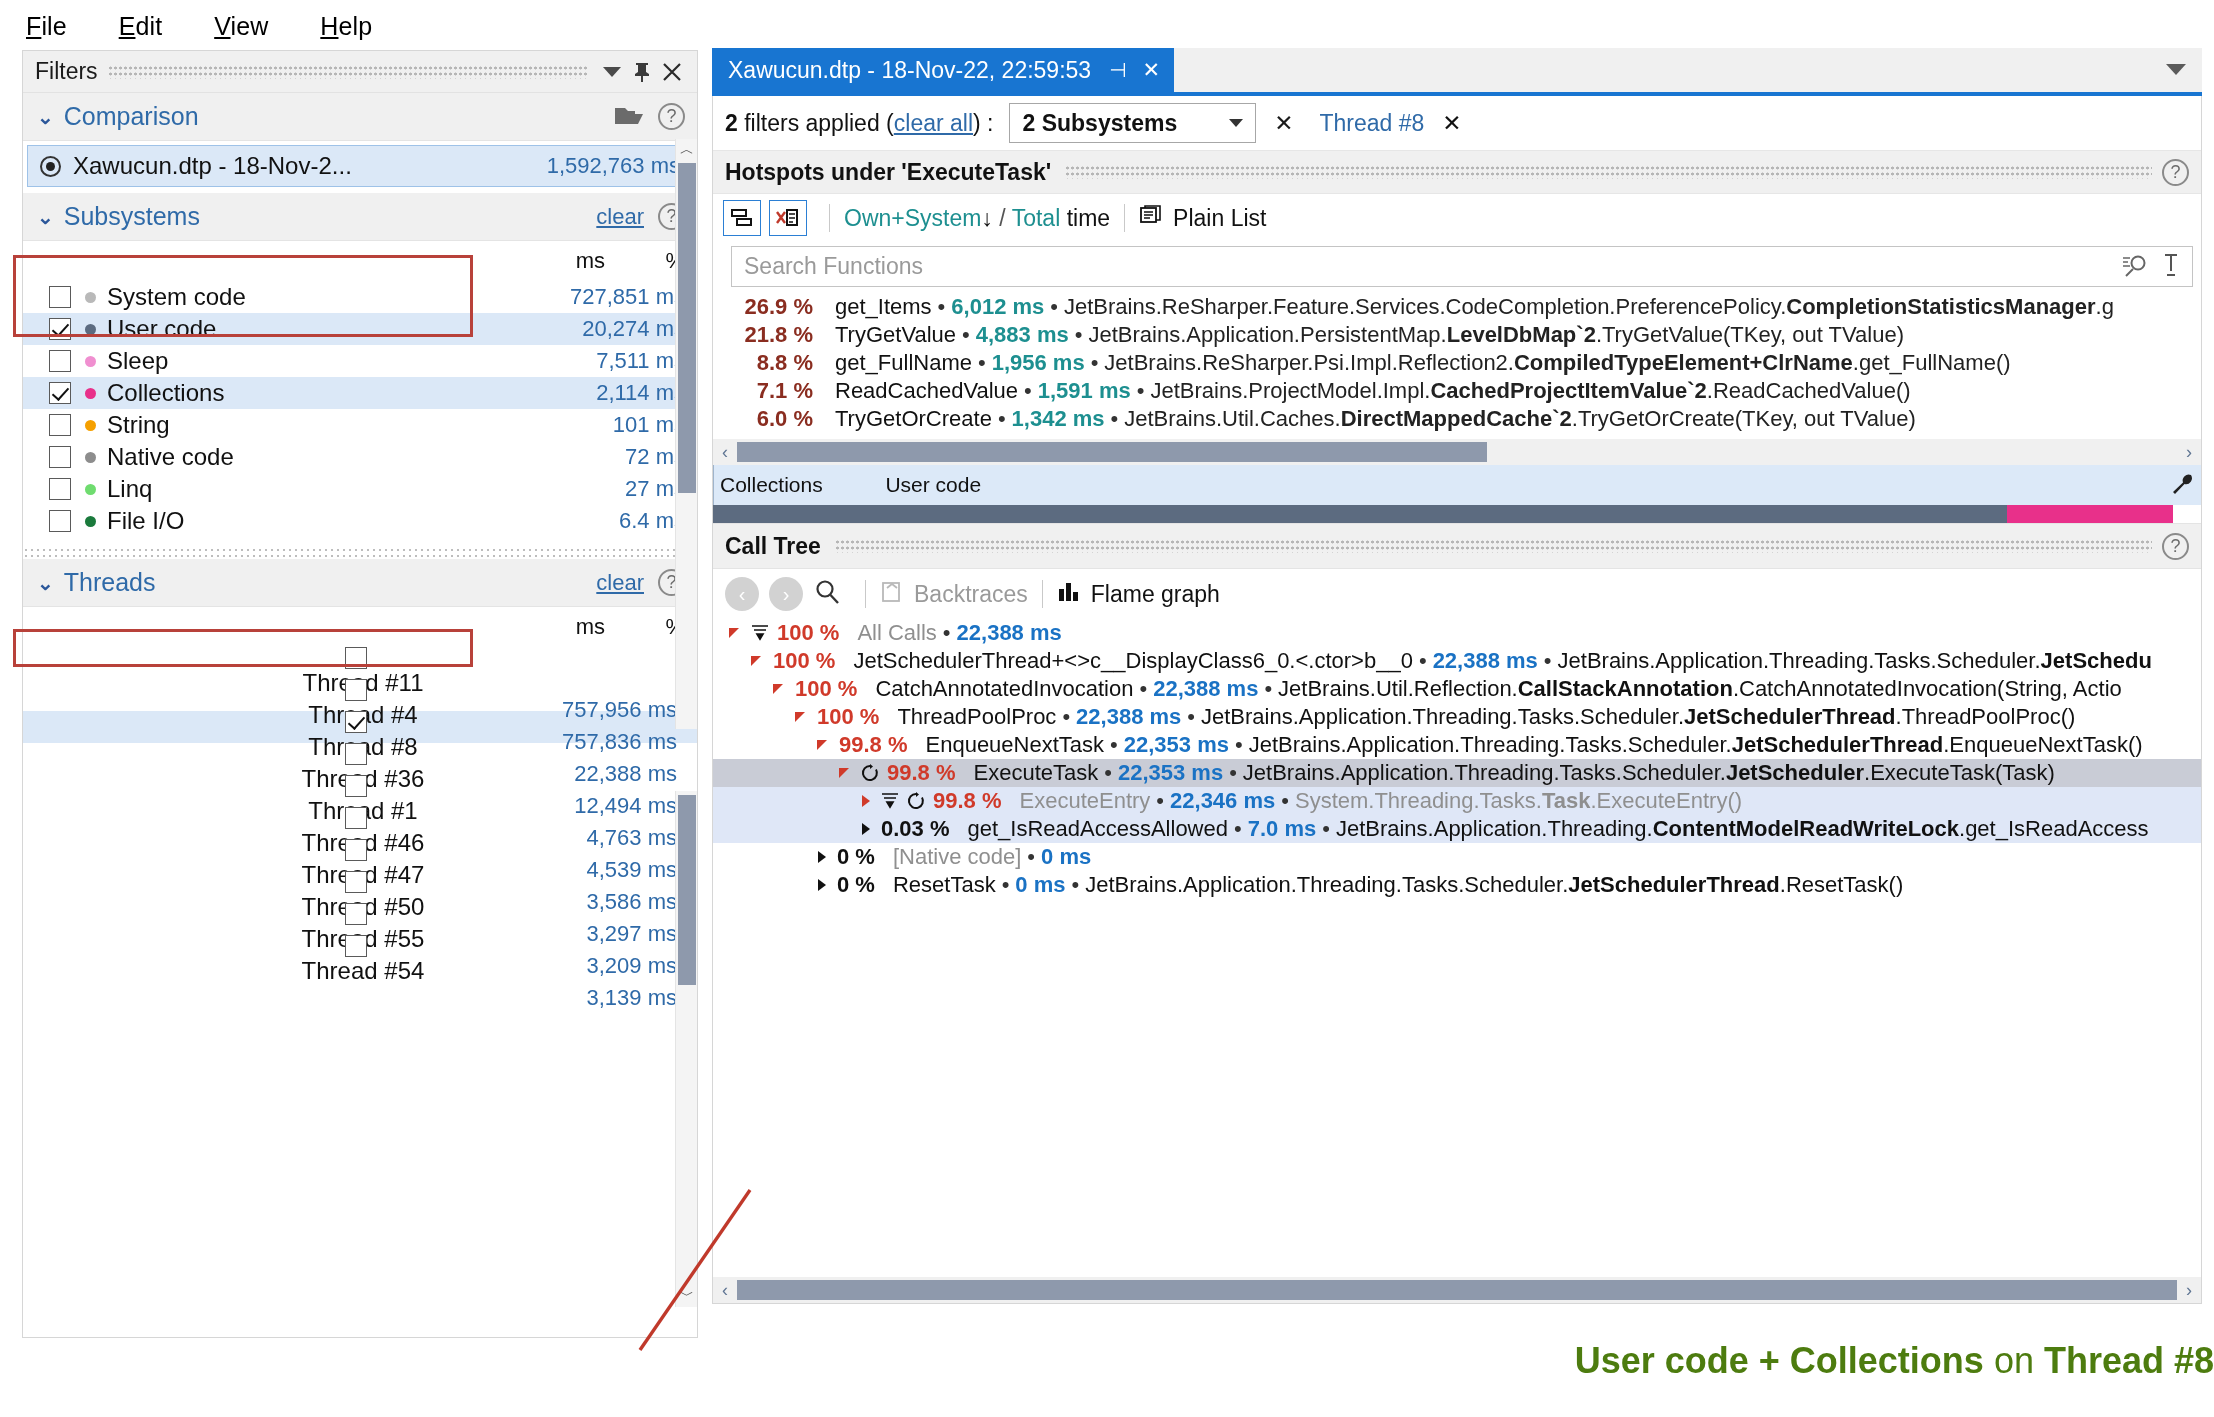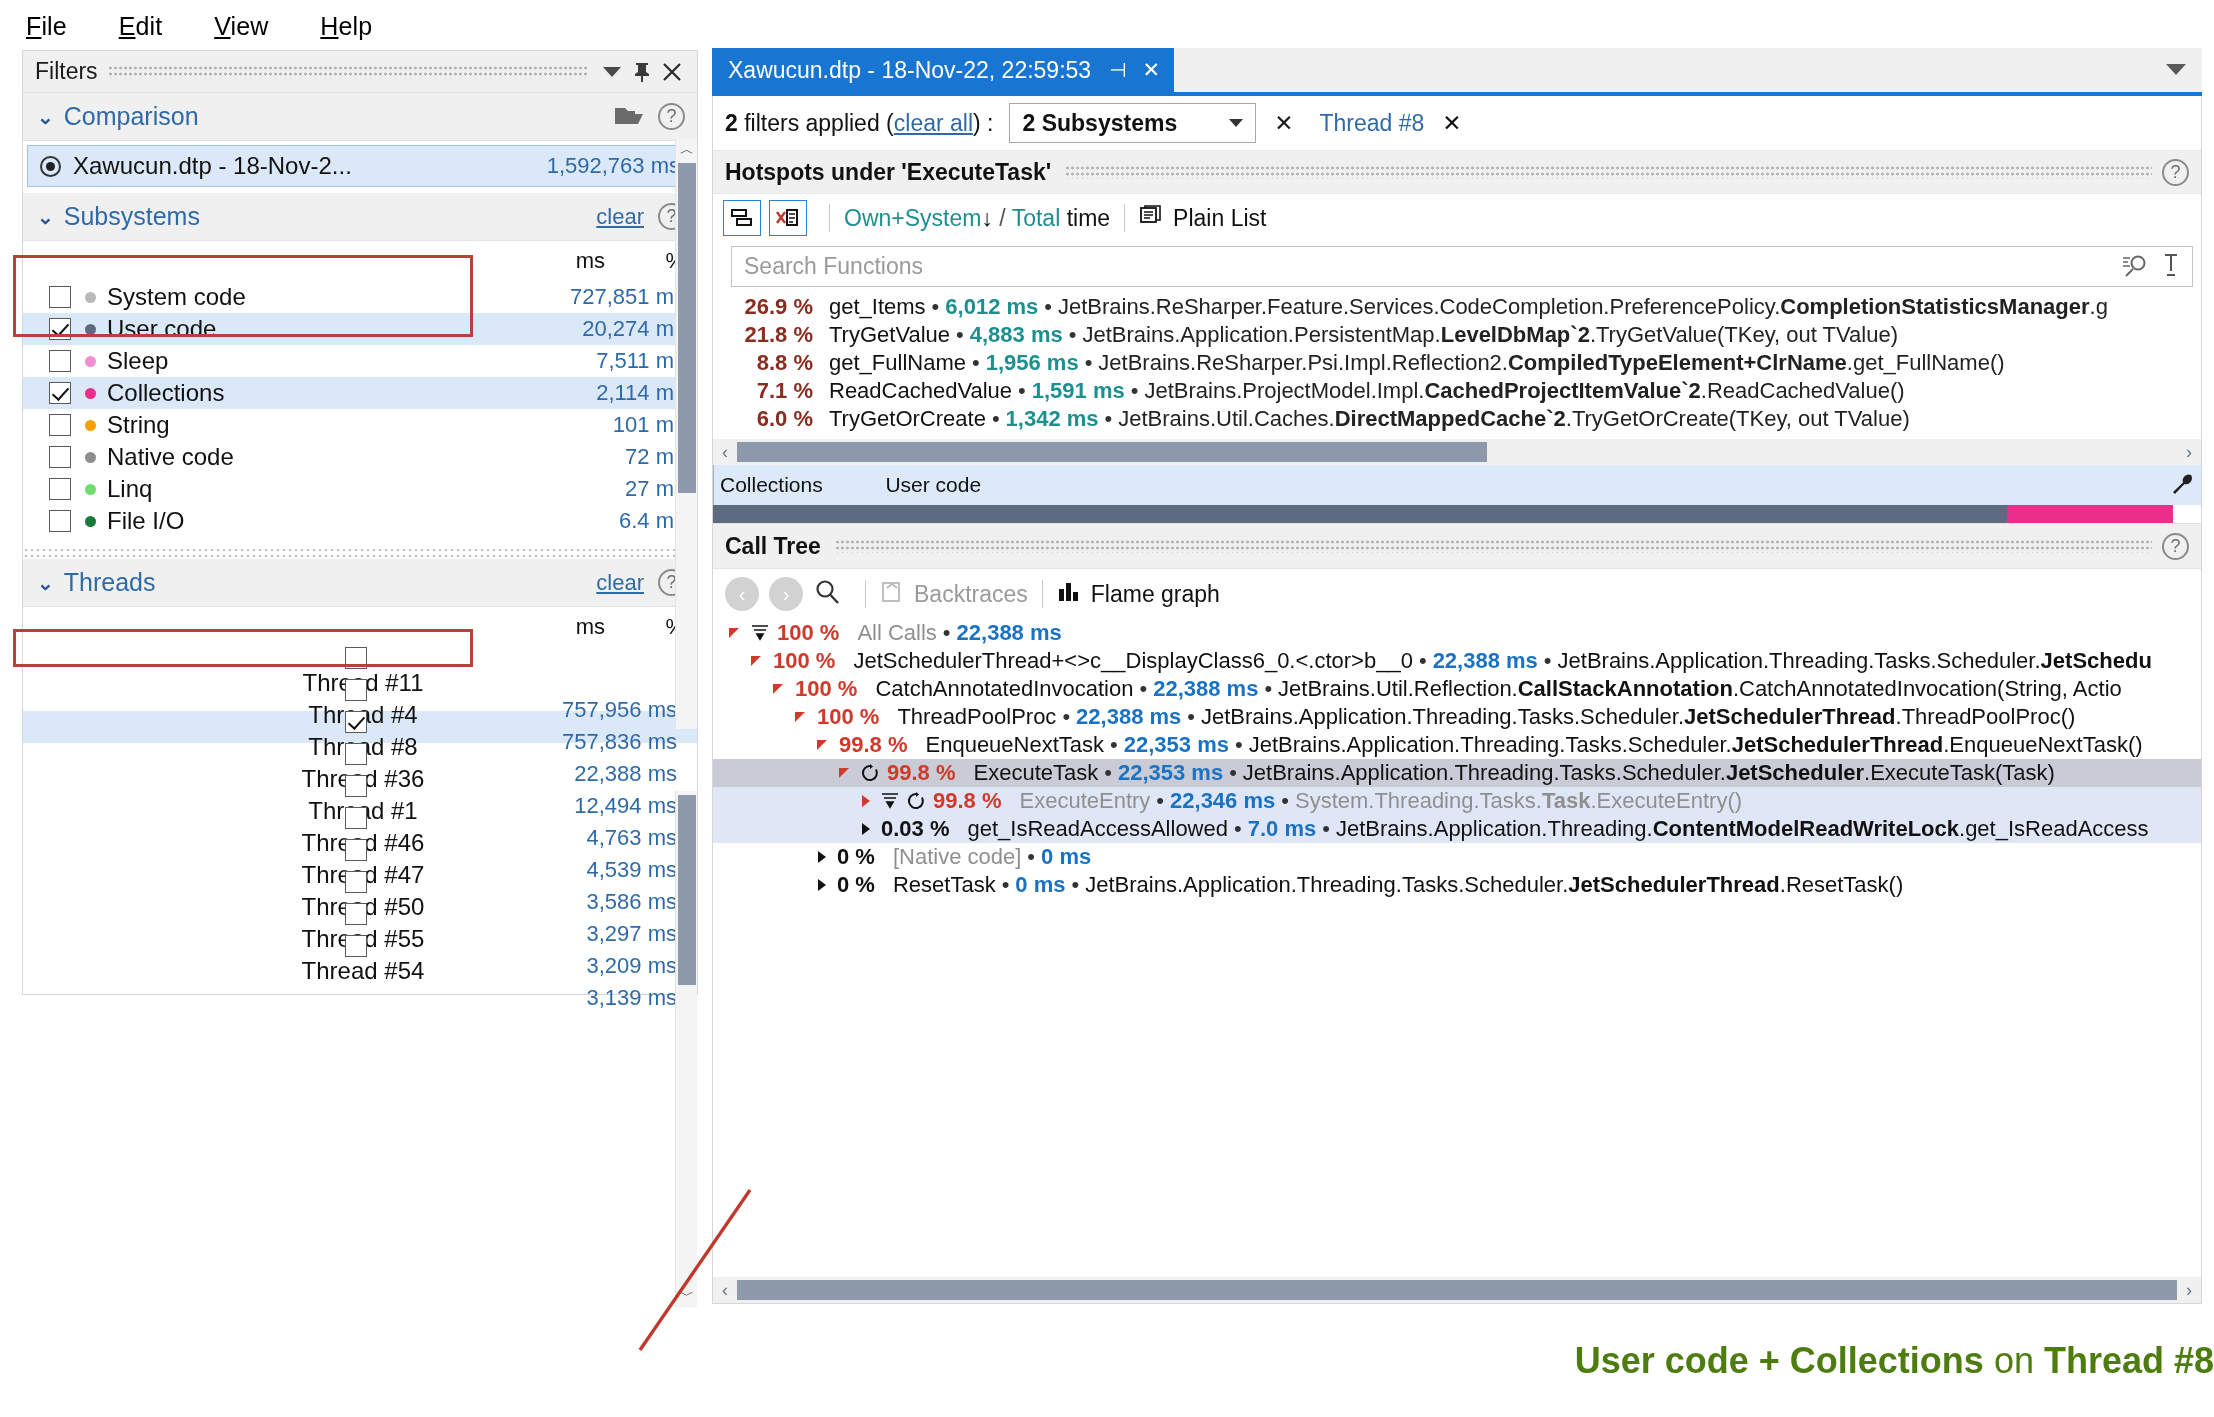--- a/index.html
+++ b/index.html
@@ -24,21 +24,21 @@
     padding-left: 26px;
   }
   .menubar .mi {
     font-size: 25px; color: #000000;
     margin-right: 52px; cursor: default; letter-spacing: .1px;
   }
   .menubar .mi u { text-decoration: underline; text-underline-offset: 2px; }
 
   
   .filters-panel {
-    position: absolute; left: 22px; top: 50px; width: 676px; height: 945px;
+    position: absolute; left: 22px; top: 50px; width: 676px; height: 1288px;
     border: 1px solid #d6d6d6;
     background: #ffffff;
   }
   .filters-head {
     position: absolute; left: 0; top: 0; width: 674px; height: 42px;
     background: #f0f0f0; border-bottom: 1px solid #e2e2e2;
     display: flex; align-items: center;
   }
   .filters-head .title { font-size: 23px; color: #1b1b1b; margin-left: 12px; }
   .dots {
@@ -160,21 +160,21 @@
   .tlabel .tl { color: #1d8f90; }
   .tlabel .gy { color: #555; }
 
   .searchbox {
     margin: 4px 8px 0 18px; height: 41px; border: 1px solid #c4c4c4; background: #fff;
     display: flex; align-items: center; padding: 0 12px;
   }
   .searchbox .ph { font-size: 23px; color: #9a9a9a; }
 
   .hotrow { height: 28px; display: flex; align-items: center; padding-left: 12px; white-space: nowrap; overflow: hidden; font-size: 22px; }
-  .hotrow .pc { color: #8a2d20; font-weight: bold; width: 88px; text-align: right; margin-right: 16px; flex: none; }
+  .hotrow .pc { color: #8a2d20; font-weight: bold; width: 88px; text-align: right; margin-right: 22px; flex: none; }
   .hotrow .nm { color: #111; }
   .hotrow .ms { color: #1d8f90; font-weight: bold; }
   .hotrow .sep { color: #333; margin: 0 6px; }
   .hotrow .ns { color: #222; }
   .hotrow b { font-weight: bold; }
 
   .hscroll { height: 26px; background: #f0f0f0; position: relative; }
   .hscroll .thumb { position: absolute; top: 3px; height: 20px; background: #8e99ac; }
   .hscroll .la, .hscroll .ra { position: absolute; top: 0; width: 24px; height: 26px; color: #5f7593; font-size: 18px; display: flex; align-items: center; justify-content: center; }
 

